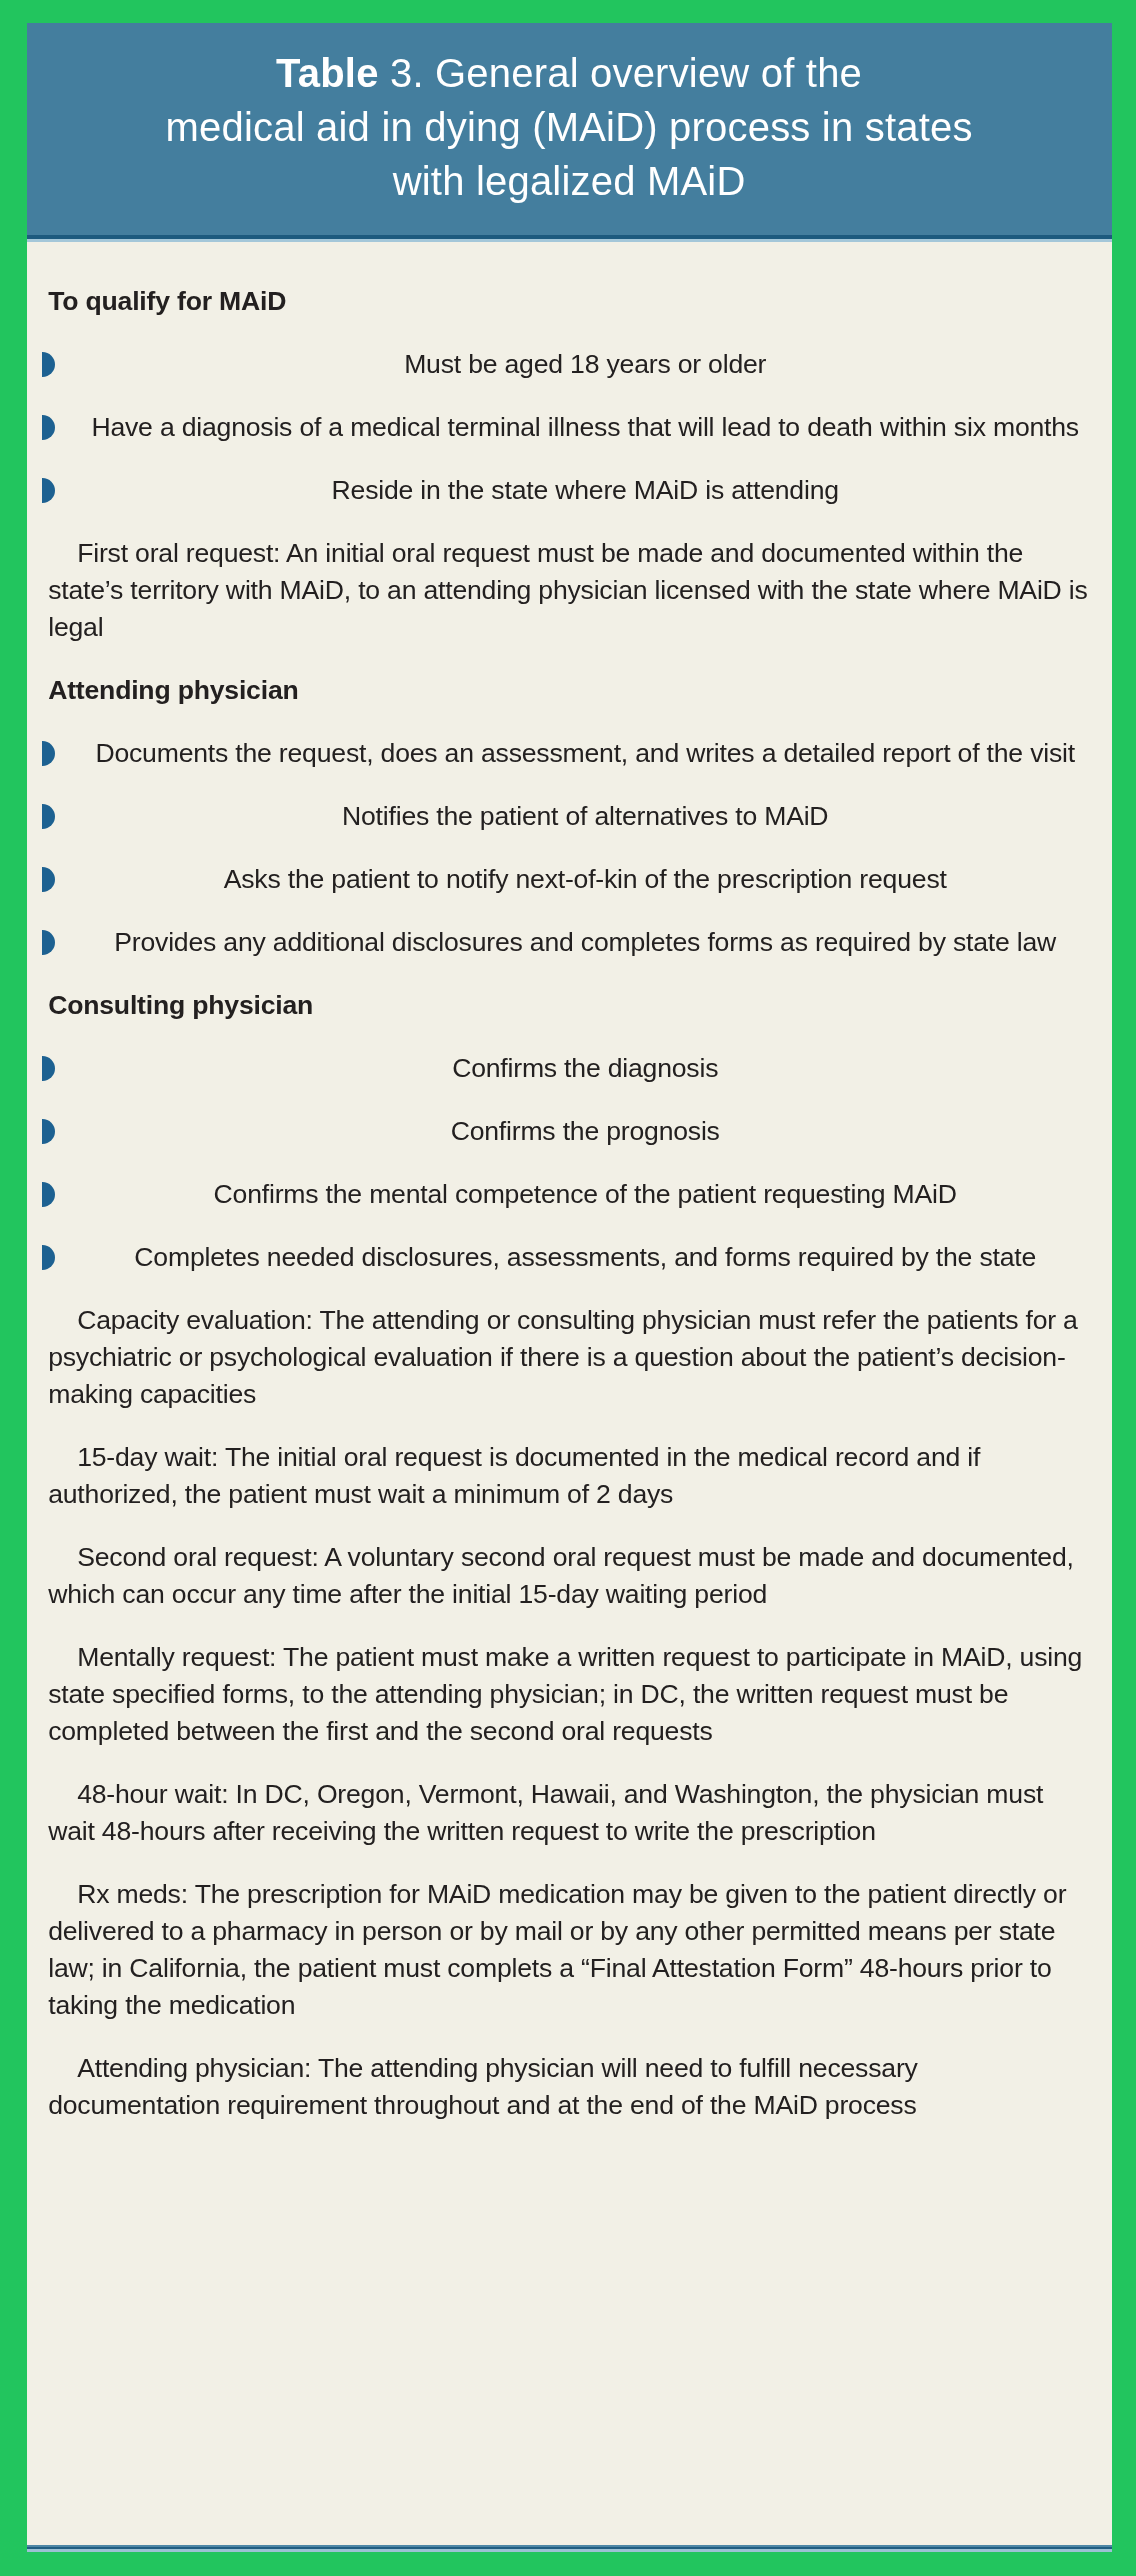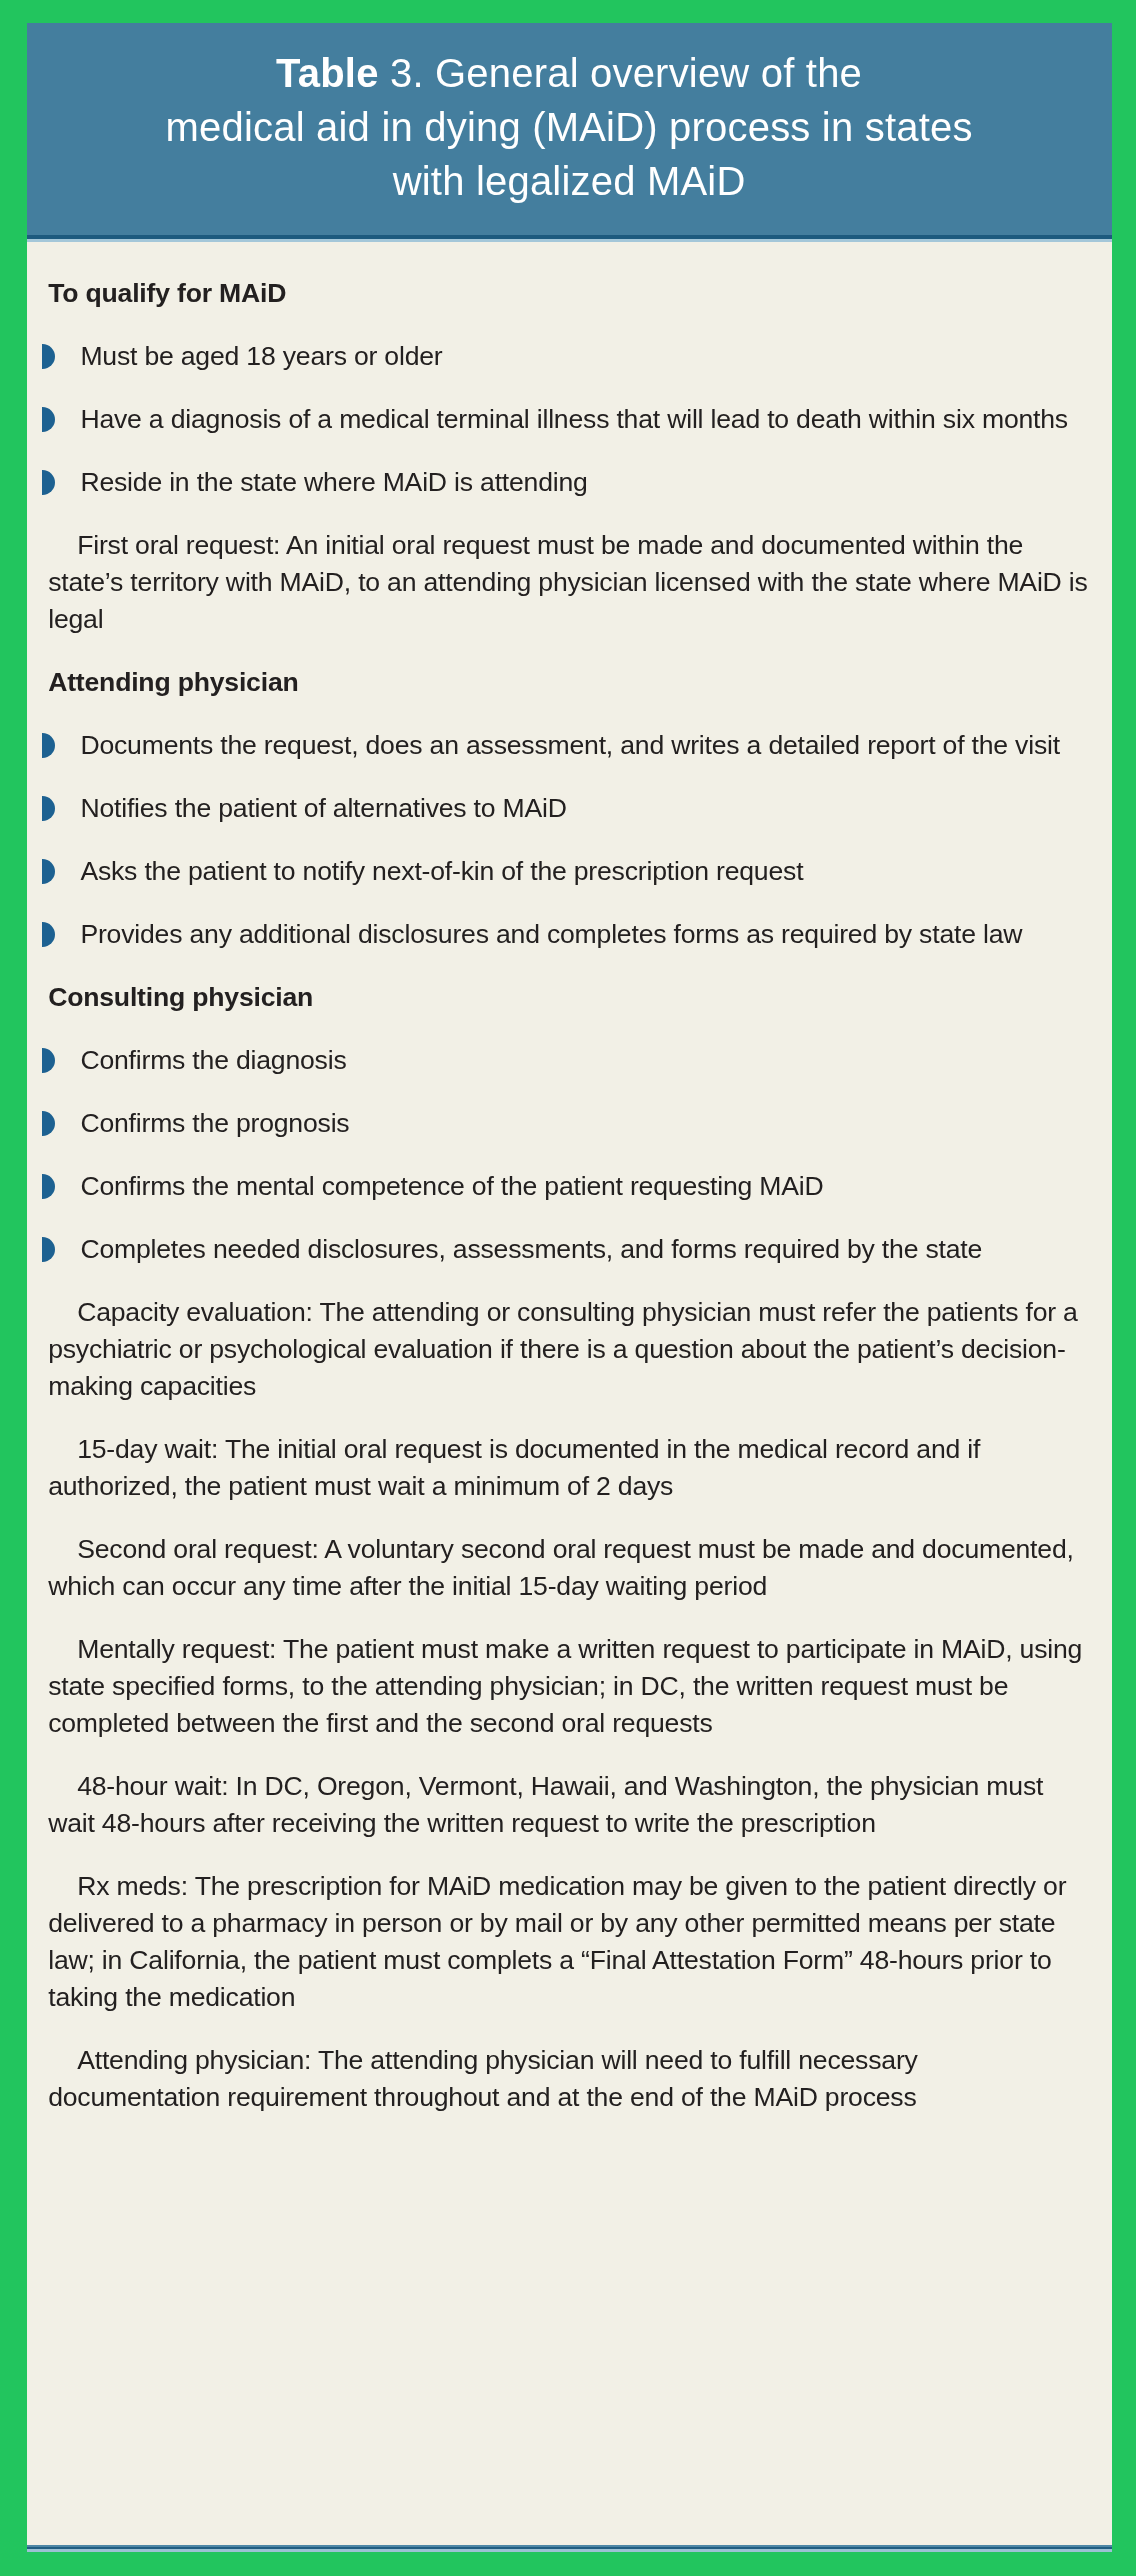--- a/index.html
+++ b/index.html
@@ -42,20 +42,21 @@
     overflow: hidden;
   }
   .section-heading {
     font-weight: bold;
     margin: 5px 0 26px 0;
   }
   ul.bullet-list {
     list-style: none;
     margin: 0 0 0 -5.8px;
     padding: 0;
+    text-align: center;
   }
   ul.bullet-list li {
     position: relative;
     padding-left: 38px;
     margin: 0 0 26px 0;
   }
   ul.bullet-list li .marker {
     position: absolute;
     left: 0;
     top: 5.8px;
@@ -82,21 +83,21 @@
       <div>
         <span class="bold">Table</span><span> 3. General overview of the</span>
       </div>
       <div>medical aid in dying (MAiD) process in states</div>
       <div>with legalized MAiD</div>
     </div>
     <div class="header-divider"></div>
 
     <div class="table-body">
 
-      <div class="section-heading" style="margin-top:0">To qualify for MAiD</div>
+      <div class="section-heading" style="margin-top:8px">To qualify for MAiD</div>
       <ul class="bullet-list">
         <li><span class="marker"></span><span>Must be aged 18 years or older</span></li>
         <li><span class="marker"></span><span>Have a diagnosis of a medical terminal illness that will lead to death within six months</span></li>
         <li><span class="marker"></span><span>Reside in the state where MAiD is attending</span></li>
       </ul>
 
       <p class="entry"><b>First oral request:</b> <span>An initial oral request must be made and documented within the state’s territory with MAiD, to an attending physician licensed with the state where MAiD is legal</span></p>
 
       <div class="section-heading">Attending physician</div>
       <ul class="bullet-list">

